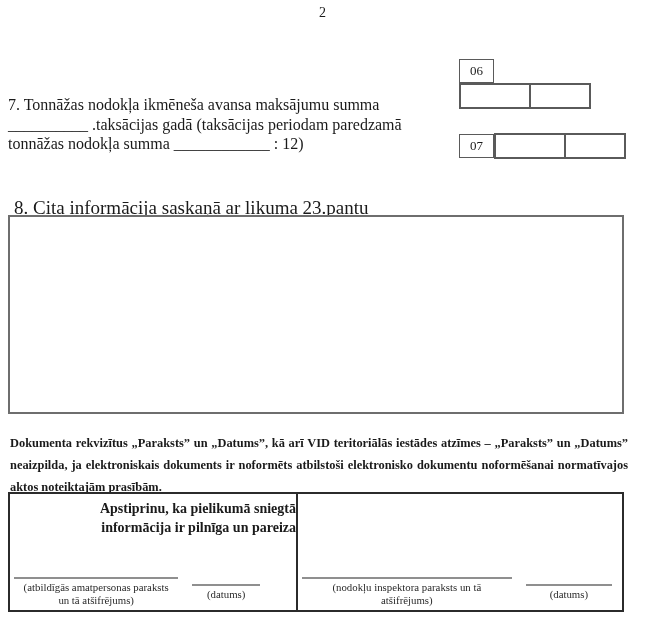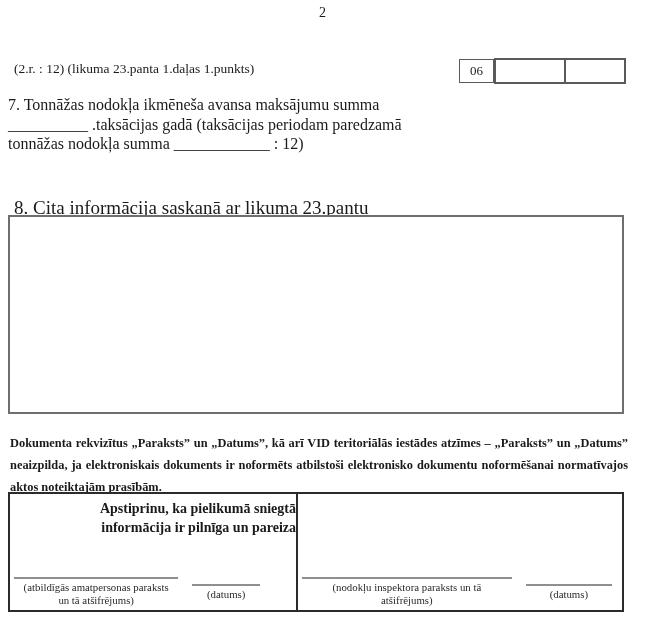--- a/index.html
+++ b/index.html
@@ -13,21 +13,21 @@
   }
   .abs{position:absolute;}
   .ml{white-space:pre-line;}
 
   .page-number{top:5px;left:0;width:645px;text-align:center;font-size:14px;}
 
   .row-label{font-size:13.5px;}
   .row6-label{left:14px;top:61px;width:440px;}
 
   .codebox-row{display:flex;align-items:flex-start;}
-  .codebox-06{left:459px;top:58px;}
+  .codebox-06{left:459px;top:58px;flex-direction:column;}
   .codebox-07{left:459px;top:133px;}
   .code-label{
     width:33px;height:22px;margin-top:1px;
     border:1px solid #5a5a5a;
     display:flex;align-items:center;justify-content:center;
     font-size:13px;background:#fff;
   }
   .code-cells{display:flex;border:2px solid #5a5a5a;height:22px;background:#fff;}
   .code-cell-1{width:68px;border-right:2px solid #5a5a5a;}
   .code-cell-2{width:58px;}
@@ -70,32 +70,38 @@
     text-align:center;font-size:10.8px;line-height:13px;color:#2a2a2a;
   }
 </style>
 </head>
 <body>
 
 <div class="page">
 
   <div class="abs page-number">2</div>
 
-  <div class="abs row-label row6-label">(2.r. : 12) (likuma 23.panta 1.daļas 1.punkts)</div>
   <div class="abs codebox-row codebox-06">
     <div class="code-label">06</div>
     <div class="code-cells">
       <div class="code-cell-1"></div>
       <div class="code-cell-2"></div>
     </div>
   </div>
 
   <div class="abs sec7-text ml">7. Tonnāžas nodokļa ikmēneša avansa maksājumu summa
 __________ .taksācijas gadā (taksācijas periodam paredzamā
 tonnāžas nodokļa summa ____________ : 12)</div>
+  <div class="abs codebox-row codebox-07">
+    <div class="code-label">07</div>
+    <div class="code-cells">
+      <div class="code-cell-1"></div>
+      <div class="code-cell-2"></div>
+    </div>
+  </div>
 
   <div class="abs row-label sec8-heading">8. Cita informācija saskaņā ar likuma 23.pantu</div>
   <div class="abs sec8-box"></div>
 
   <div class="abs note-text">Dokumenta rekvizītus „Paraksts” un „Datums”, kā arī VID teritoriālās iestādes atzīmes – „Paraksts” un „Datums” neaizpilda, ja elektroniskais dokuments ir noformēts atbilstoši elektronisko dokumentu noformēšanai normatīvajos aktos noteiktajām prasībām.</div>
 
   <div class="abs confirm-table">
 
     <div class="col col-left">
       <div class="col-header ml">Apstiprinu, ka pielikumā sniegtā

